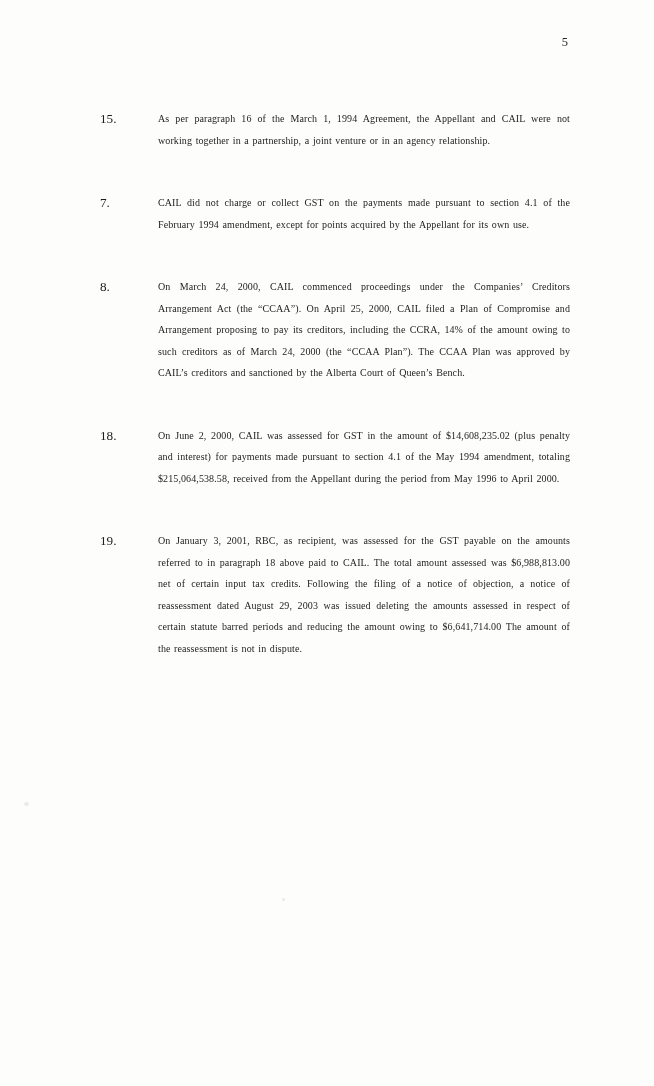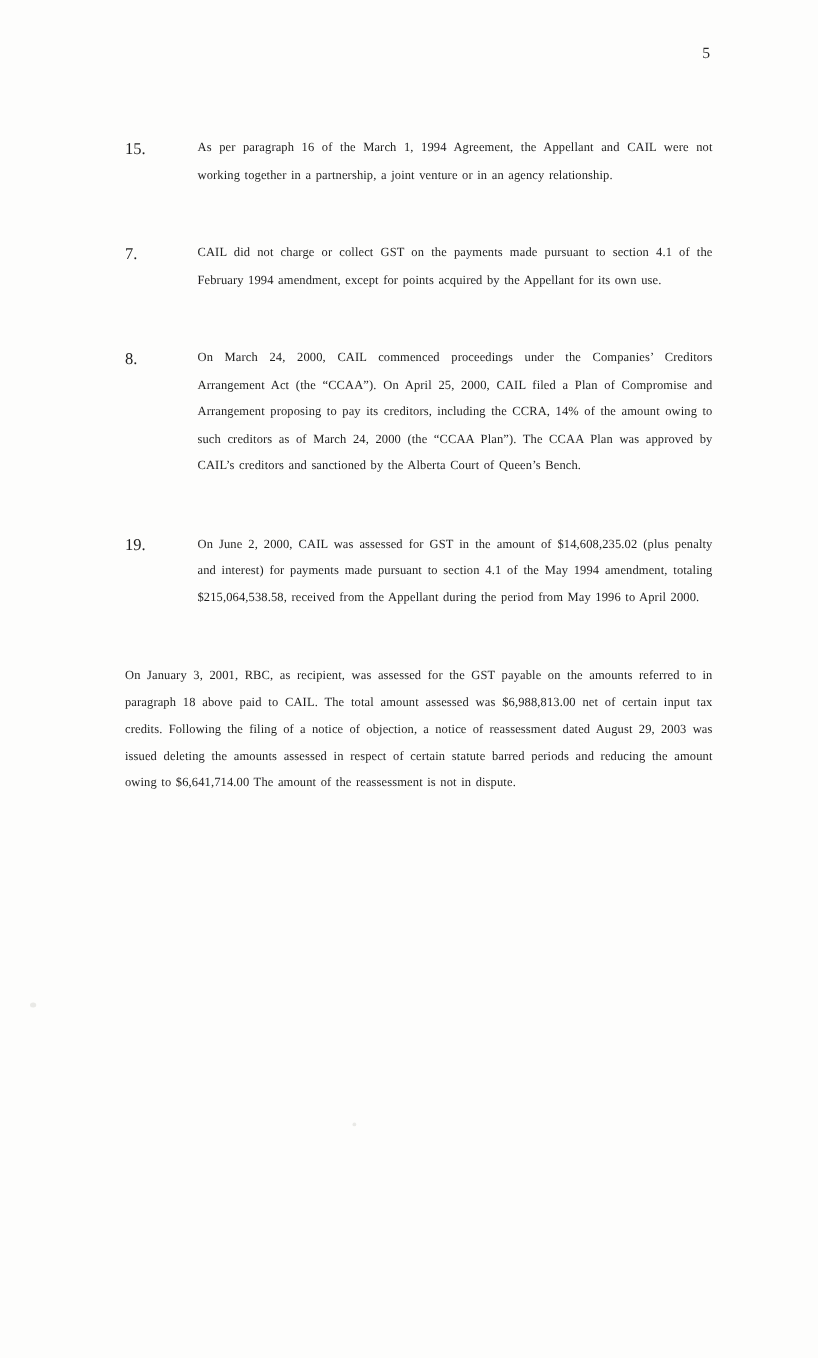--- a/index.html
+++ b/index.html
@@ -92,27 +92,28 @@
 
   <div class="para">
     <div class="para-num">8.</div>
     <div class="para-body">
       <div class="para-text">On March 24, 2000, CAIL commenced proceedings under the Companies’ Creditors Arrangement Act (the “CCAA”).  On April 25, 2000, CAIL filed a Plan of Compromise and Arrangement proposing to pay its creditors, including the CCRA, 14% of the amount owing to such creditors as of March 24, 2000 (the “CCAA Plan”).  The CCAA Plan was approved by CAIL’s creditors and sanctioned by the Alberta Court of Queen’s Bench.</div>
 
     </div>
   </div>
 
   <div class="para">
-    <div class="para-num">19.</div>
+    <div class="para-num">18.</div>
     <div class="para-body">
       <div class="para-text">On June 2, 2000, CAIL was assessed for GST in the amount of $14,608,235.02 (plus penalty and interest)  for payments  made pursuant to section 4.1 of the May 1994 amendment, totaling $215,064,538.58, received from the Appellant during the period from May 1996 to April 2000.</div>
     </div>
   </div>
 
   <div class="para">
+    <div class="para-num">19.</div>
     <div class="para-body">
       <div class="para-text">On January 3, 2001, RBC, as recipient, was assessed for the GST payable on the amounts referred to in paragraph 18 above paid to CAIL. The total amount assessed was $6,988,813.00 net of certain input tax credits.  Following the filing of a notice of objection, a notice of reassessment dated August 29, 2003 was issued deleting the amounts assessed in respect of certain statute barred periods and reducing the amount owing to $6,641,714.00 The amount of the reassessment is not in dispute.</div>
 
     </div>
   </div>
 </div>
 
   <span class="speck speck-1"></span>
   <span class="speck speck-2"></span>
 </div>

